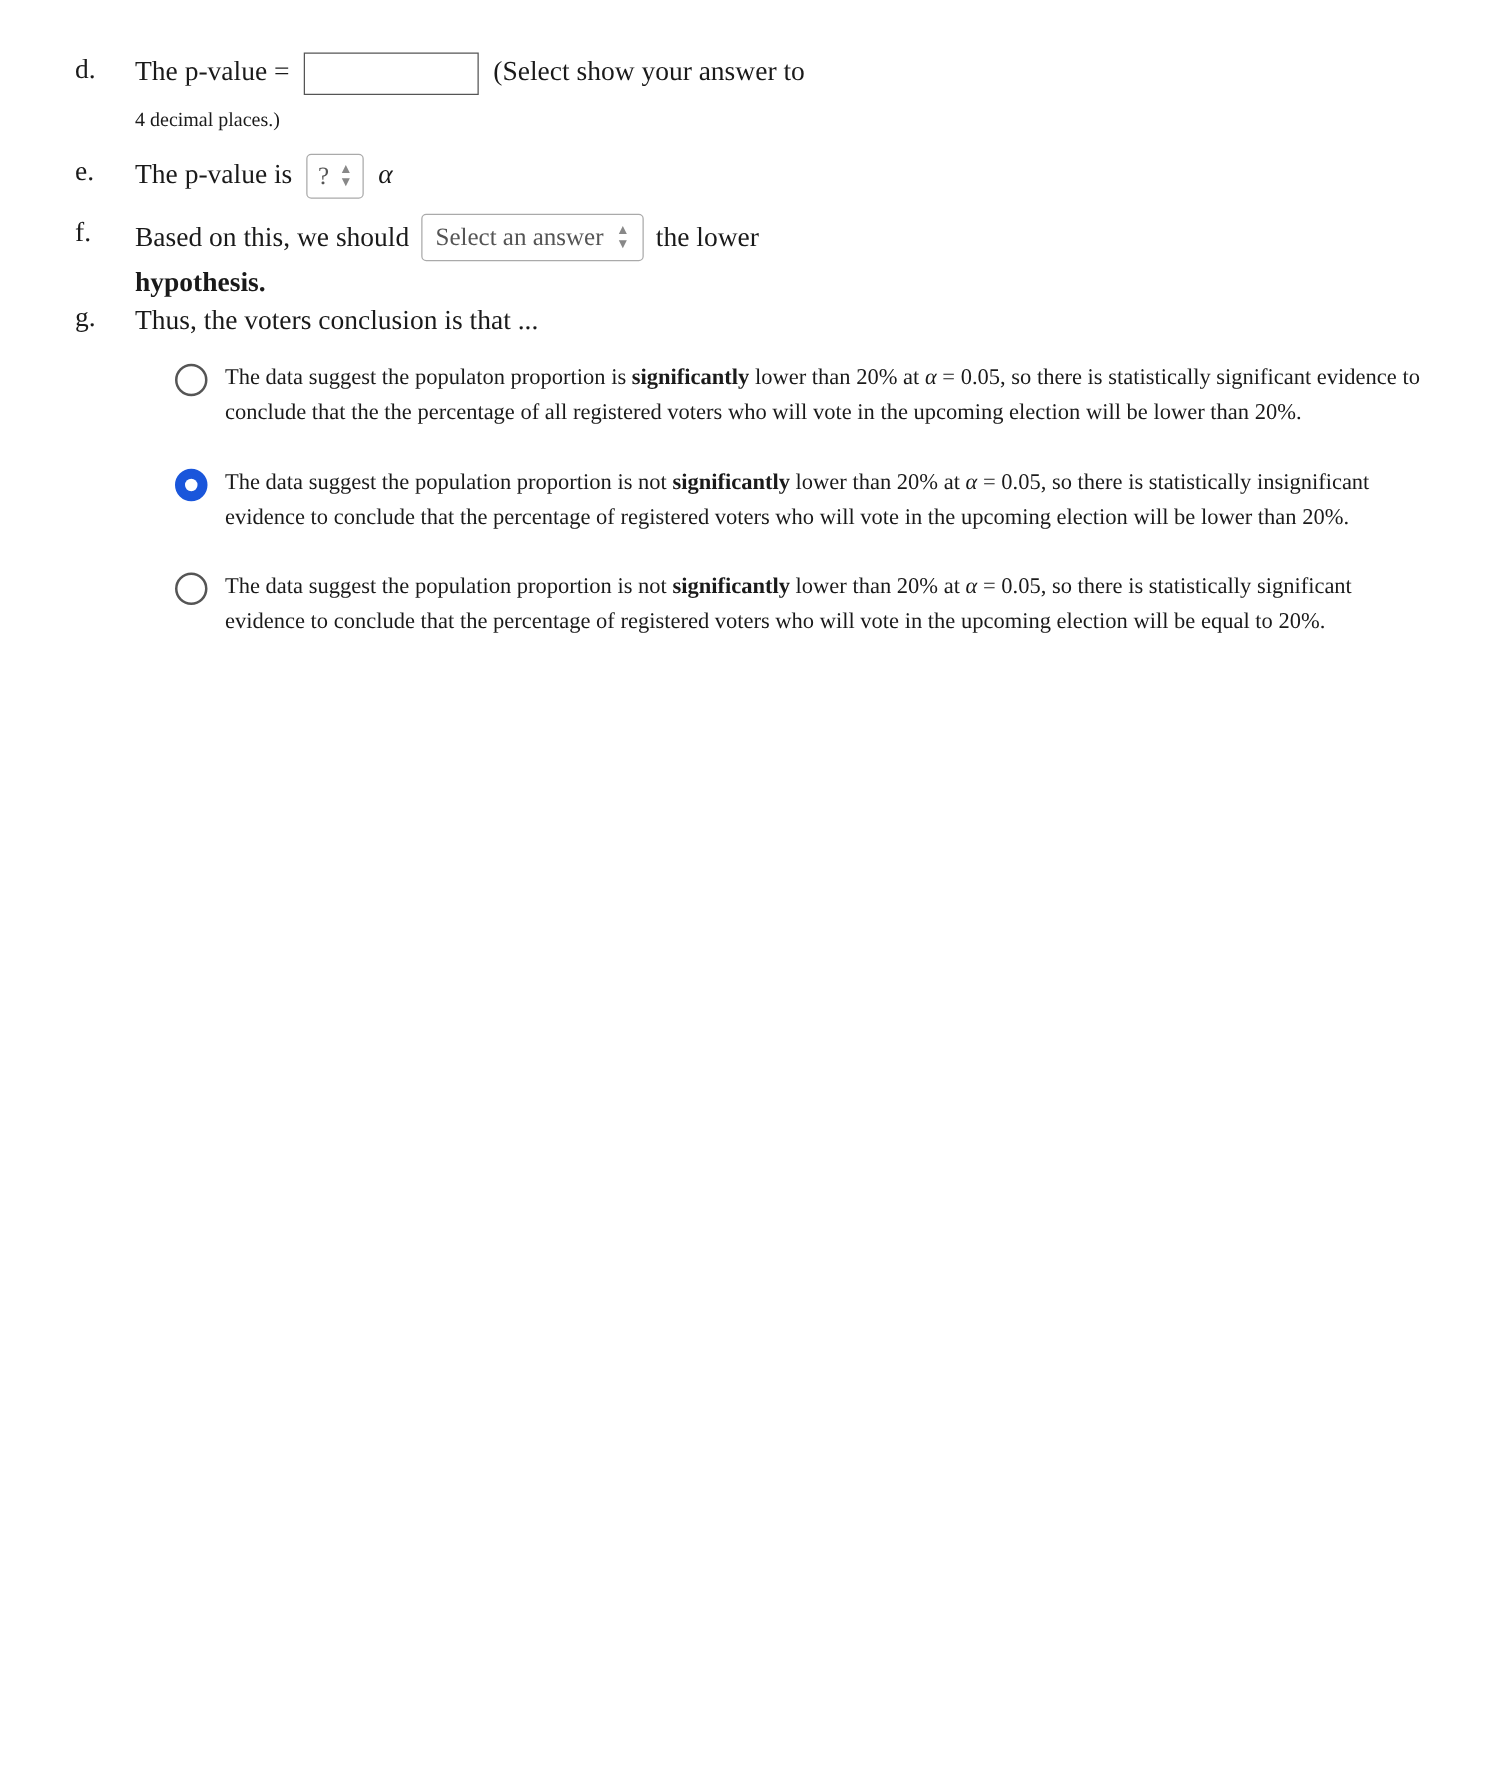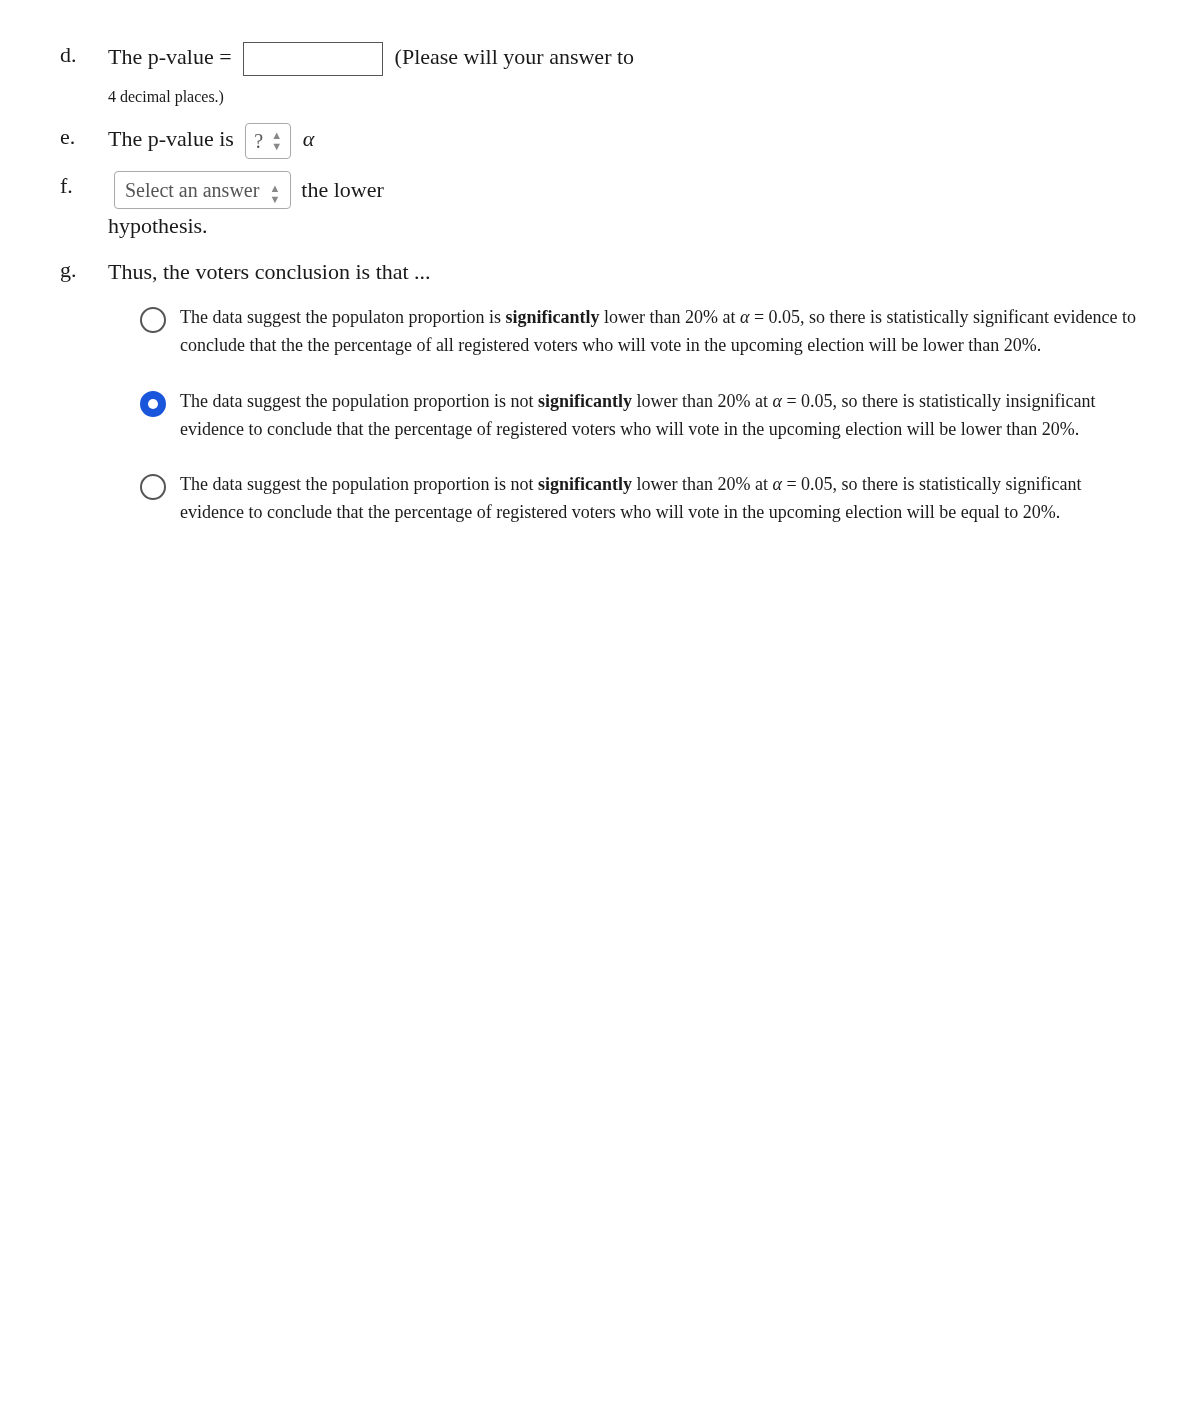--- a/index.html
+++ b/index.html
@@ -41,21 +41,21 @@
       border: 1.5px solid #555;
       width: 140px;
       height: 34px;
       vertical-align: middle;
       margin: 0 6px;
       background: white;
     }
 
     .inline-select {
       display: inline-flex;
-      align-items: flex-end;
+      align-items: center;
       border: 1.5px solid #aaa;
       border-radius: 4px;
       padding: 3px 10px;
       background: white;
       cursor: pointer;
       vertical-align: middle;
       margin: 0 6px;
       font-size: 20px;
       color: #555;
       gap: 6px;
@@ -158,21 +158,21 @@
     }
   </style>
 </head>
 <body>
 
 <div class="question-item">
   <div class="question-label">d.</div>
   <div class="question-content">
     <span>The p-value =</span>
     <span class="inline-input"></span>
-    <span>(Please will your answer to</span>
+    <span>(Select show your answer to</span>
   </div>
 </div>
 
 <div class="item-d-continuation">4 decimal places.)</div>
 
 <div class="question-item">
   <div class="question-label">e.</div>
   <div class="question-content">
     <span>The p-value is</span>
     <span class="pvalue-compare">
@@ -183,33 +183,34 @@
       </span>
     </span>
     <span class="alpha-symbol">α</span>
   </div>
 </div>
 
 <div class="question-item" style="margin-bottom: 4px;">
   <div class="question-label">f.</div>
   <div class="question-content">
     <div class="item-f-line">
+      <span>Based on this, we should</span>
       <span class="inline-select">
         <span>Select an answer</span>
         <span class="select-arrows">
           <span>▲</span>
           <span>▼</span>
         </span>
       </span>
       <span>the lower</span>
     </div>
   </div>
 </div>
 
-<div style="margin-left: 48px; margin-bottom: 16px; font-size: 22px;">hypothesis.</div>
+<div style="margin-left: 48px; font-size: 22px; font-weight: bold;">hypothesis.</div>
 
 <div class="question-item" style="margin-bottom: 4px;">
   <div class="question-label">g.</div>
   <div class="question-content item-g-content">Thus, the voters conclusion is that ...</div>
 </div>
 
 <div class="radio-options">
 
   <div class="radio-option">
     <div class="radio-circle"></div>

